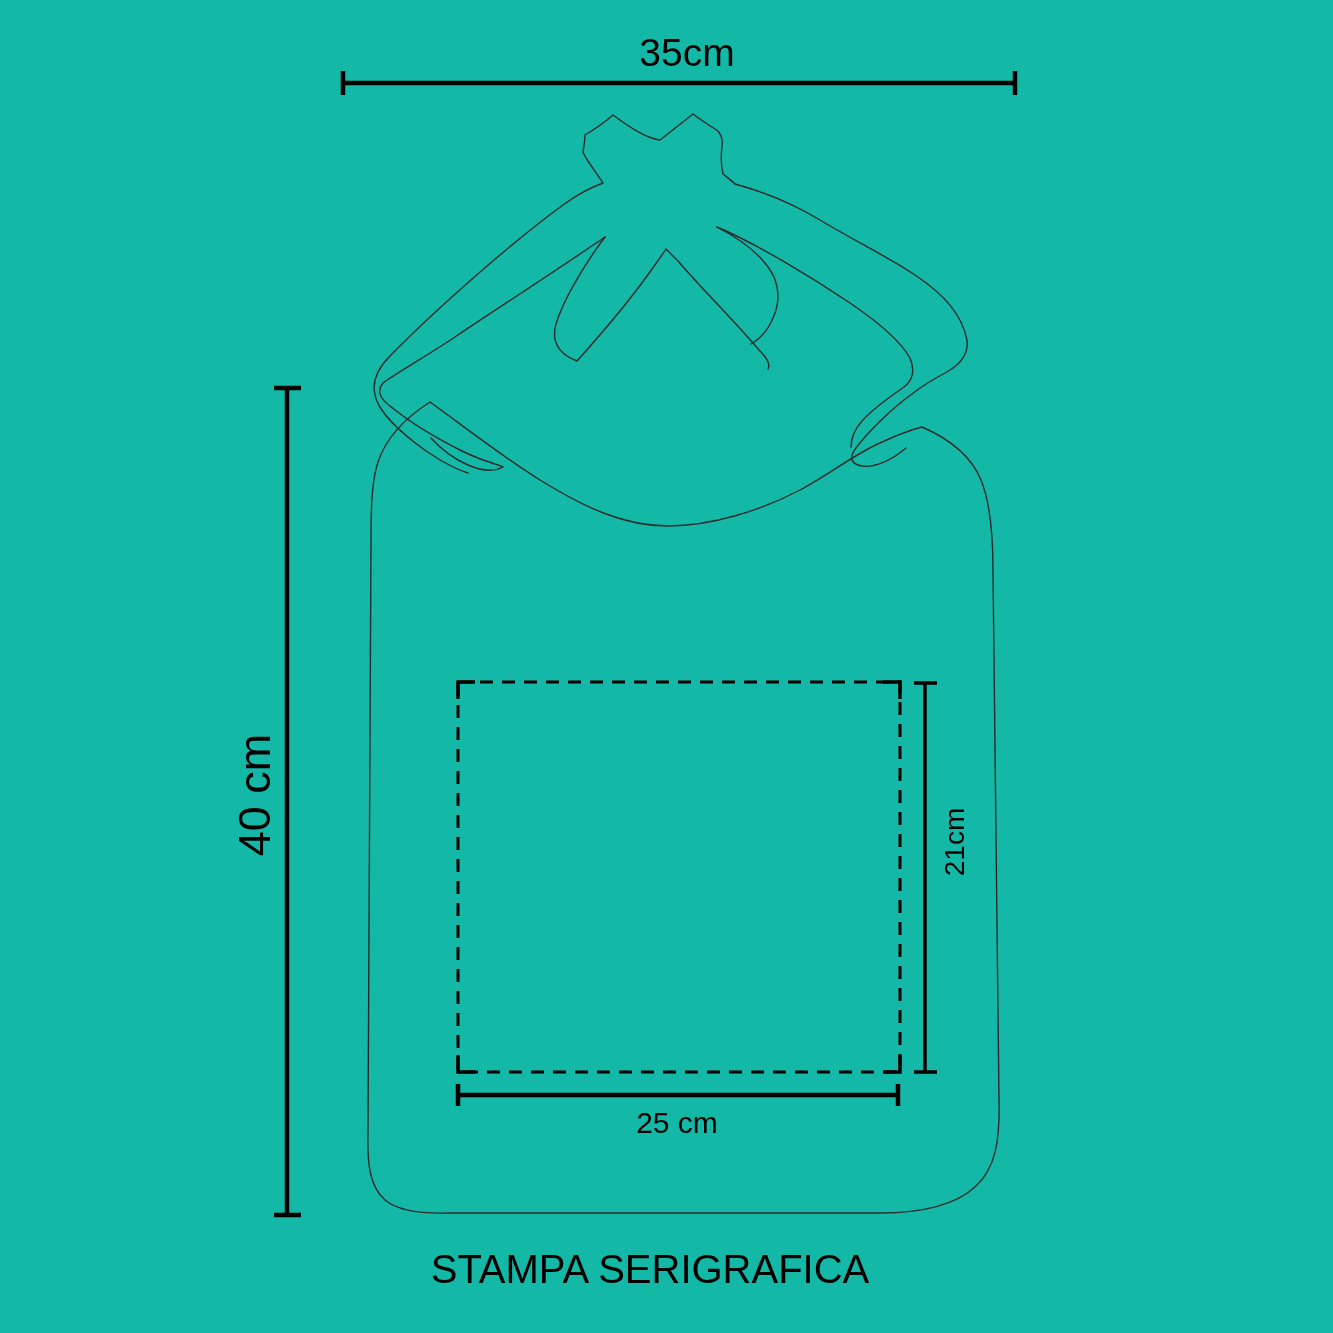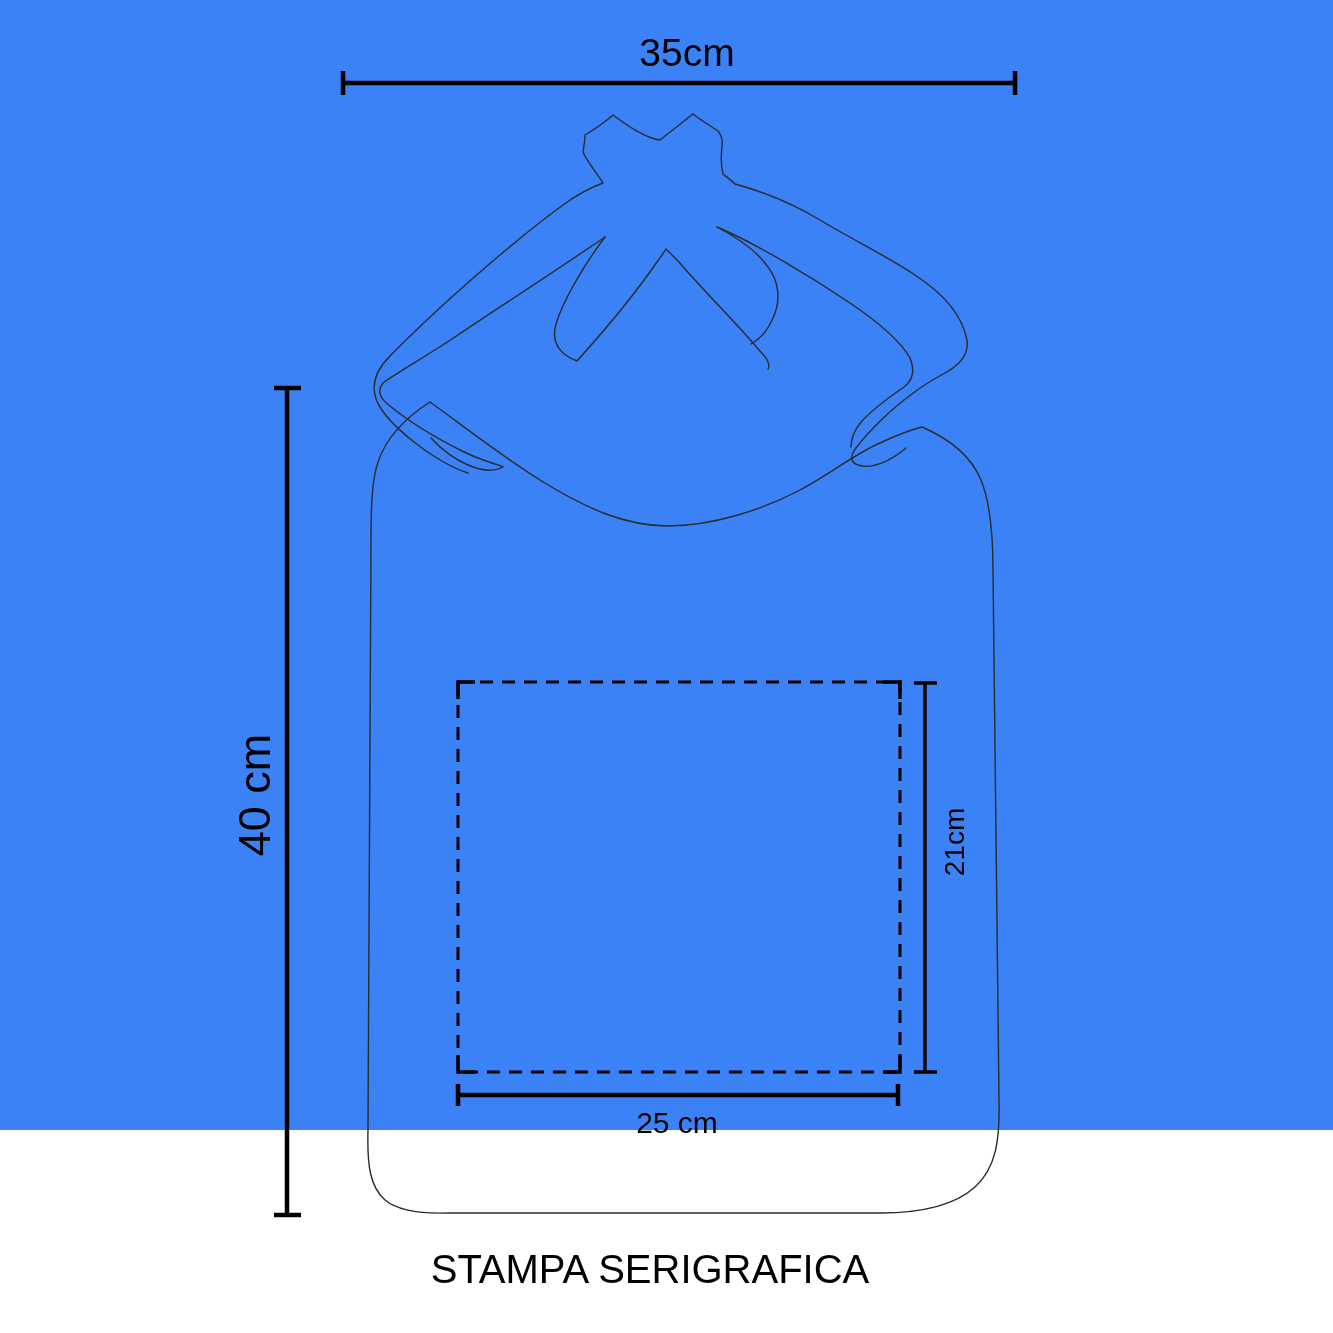--- a/index.html
+++ b/index.html
@@ -7,22 +7,22 @@
     padding: 0;
     background: #ffffff;
     width: 1333px;
     height: 1333px;
     overflow: hidden;
     font-family: "Liberation Sans", sans-serif;
   }
   .stage {
     position: relative;
     width: 1333px;
-    height: 1130px;
-    background: #3b82f6;
+    height: 1333px;
+    background: #14b8a6;
   }
   svg { display: block; }
   text {
     fill: #000000;
     font-family: "Liberation Sans", sans-serif;
   }
   .dim-label   { font-size: 39px; }
   .dim-label-h { font-size: 45px; }
   .dim-label-pw{ font-size: 30px; }
   .dim-label-ph{ font-size: 28px; }

